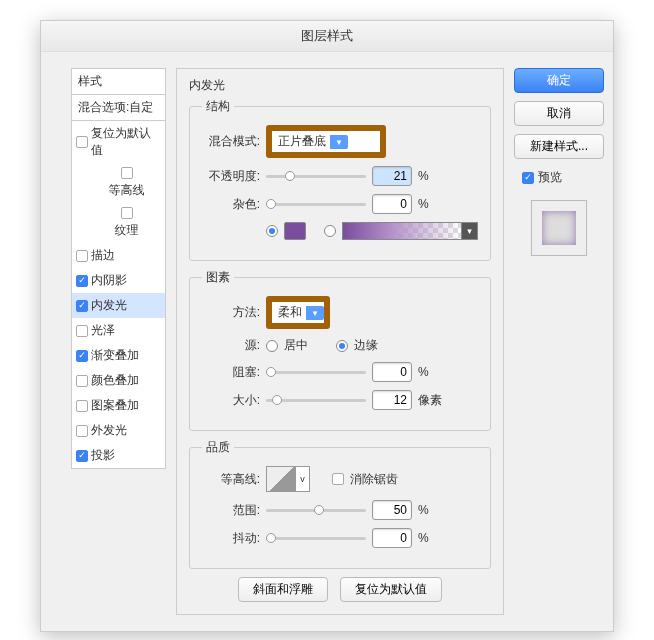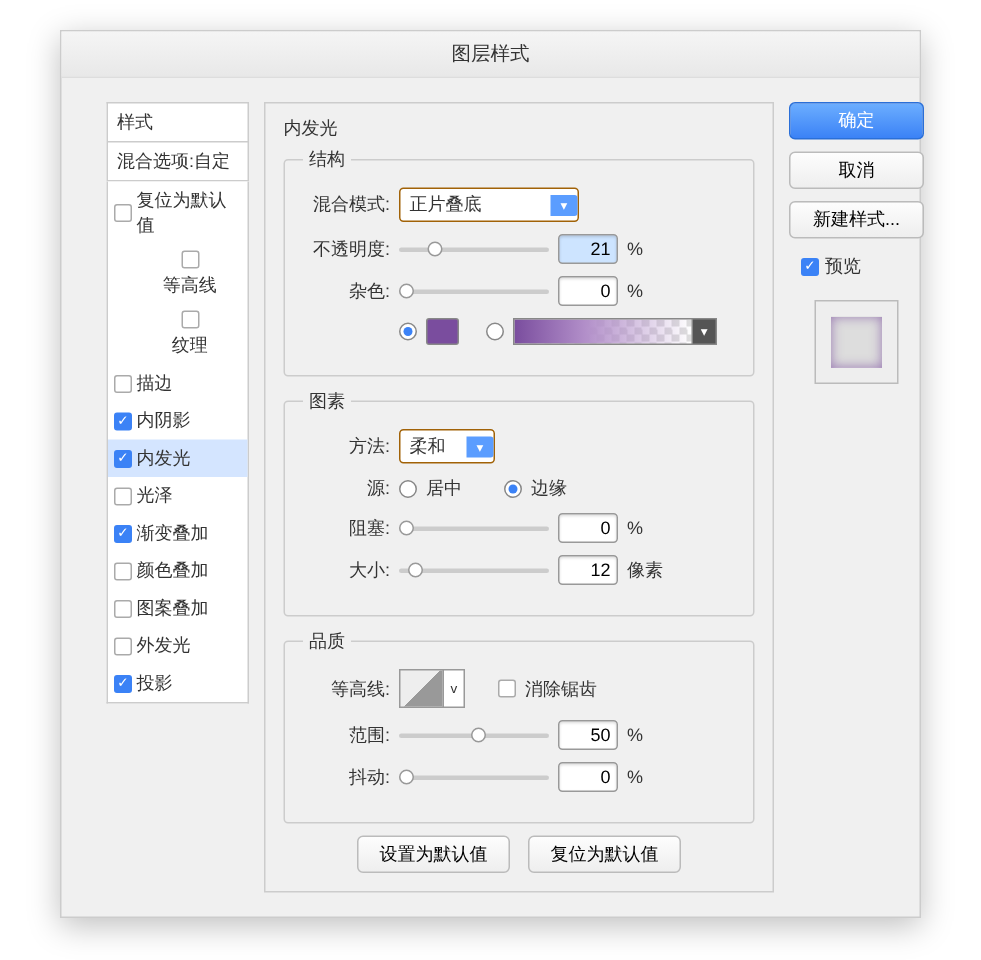--- a/index.html
+++ b/index.html
@@ -103,43 +103,42 @@
       padding: 8px 12px 12px 12px;
     }
     .main-title {
       font-size: 12px;
       margin-bottom: 4px;
     }
     fieldset {
       border: 1px solid #ccc;
       border-radius: 3px;
       margin-bottom: 8px;
-      padding: 10px 24px 12px 12px;
+      padding: 10px 12px 12px 12px;
     }
     legend {
       font-size: 12px;
       padding: 0 4px;
     }
     .row {
       display: flex;
       align-items: center;
       margin-bottom: 8px;
       gap: 6px;
     }
     .row-label {
       width: 58px;
       text-align: right;
       flex-shrink: 0;
     }
     .dropdown {
       display: inline-flex;
       align-items: center;
-      justify-content: space-between;
-      background: #fff;
-      border: 1px solid #a16207;
+      background: #fff;
+      border: 6px solid #a16207;
       border-radius: 3px;
       padding: 2px 0 2px 6px;
       font-size: 12px;
     }
     .dropdown-arrow {
       width: 18px;
       background: #5b9dff;
       text-align: center;
       color: #fff;
       font-size: 9px;
@@ -471,21 +470,21 @@
           <span class="slider">
               <span class="slider-track"></span>
               <span class="slider-thumb" style="left:0"></span>
             </span>
           <input class="num-input" value="0" style="">
           <span class="unit">%</span>
         </div>
       </fieldset>
 
       <div class="btn-row">
-        <button class="btn">设置为默认值</button>
+        <button class="btn">斜面和浮雕</button>
         <button class="btn">复位为默认值</button>
       </div>
     </div>
 
     <div class="right">
       <button class="btn btn-primary">确定</button>
       <button class="btn">取消</button>
       <button class="btn">新建样式...</button>
       <div class="preview-row">
         <span class="chk checked"></span>

